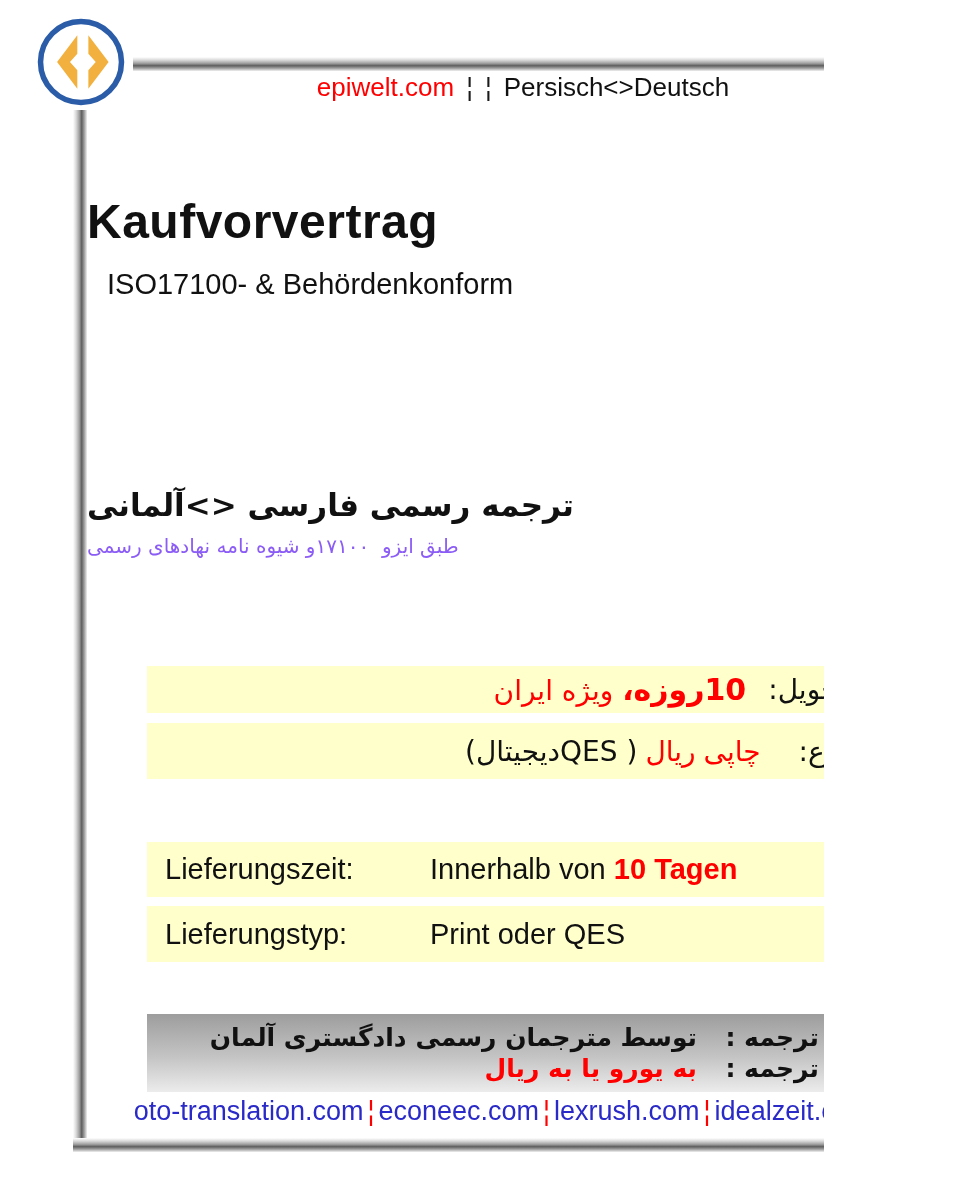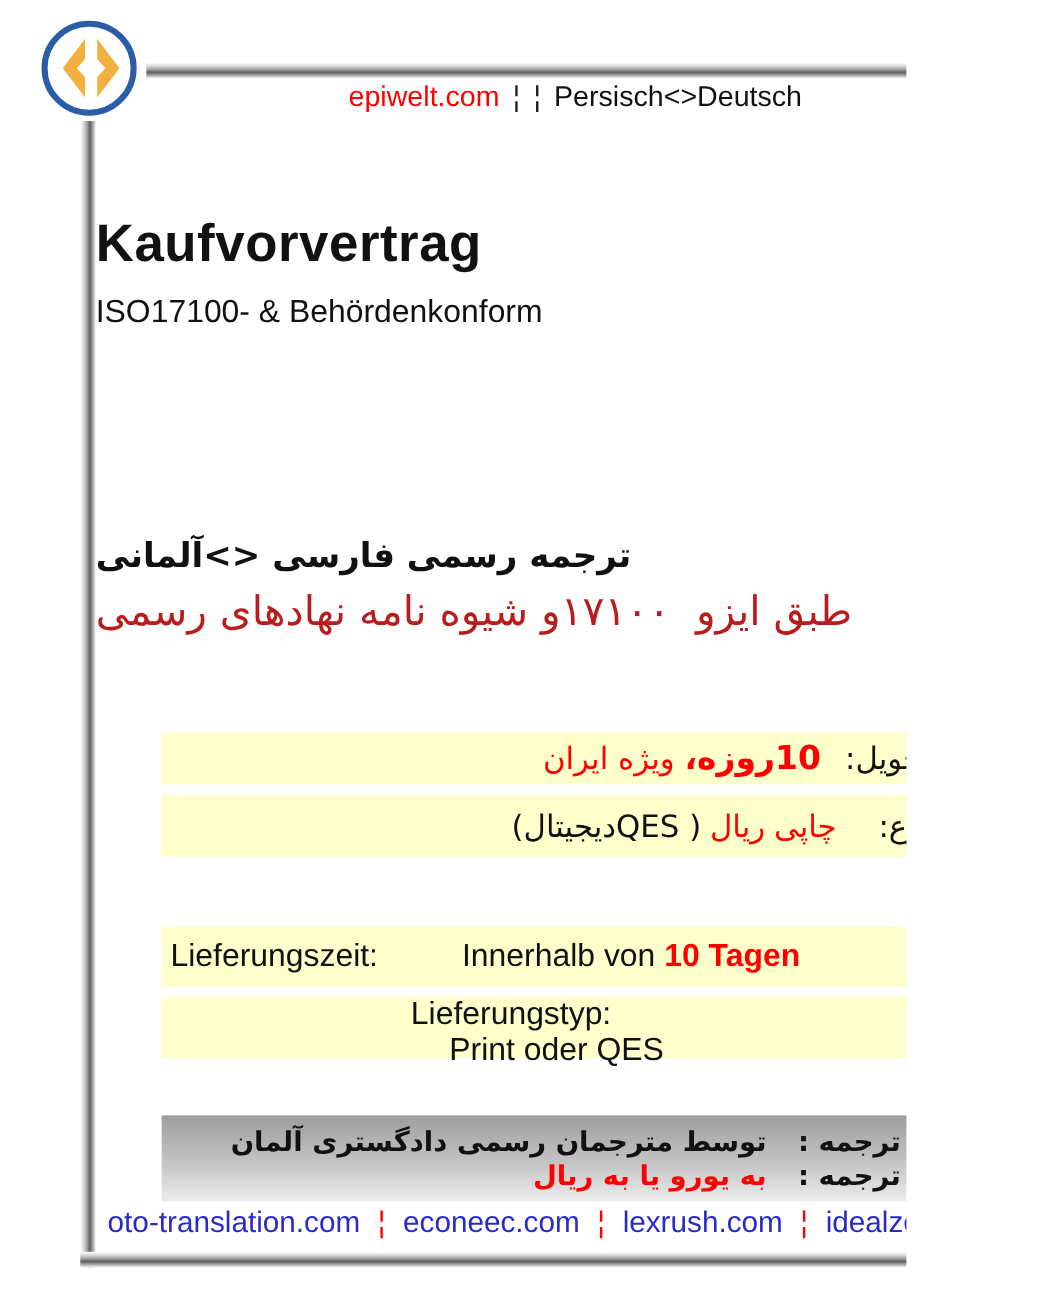--- a/index.html
+++ b/index.html
@@ -20,52 +20,52 @@
   .logo{position:absolute;left:35px;top:16px;width:92px;height:92px;}
   
   .header-line{position:absolute;left:123px;top:72px;width:800px;
     display:flex;justify-content:center;align-items:baseline;gap:12px;
     font-size:26px;white-space:nowrap;}
   .red{color:#ff0000;}
   .header-line .sep{color:#1a1a1a;}
   
   .centered{position:absolute;left:87px;width:832px;text-align:left;}
   .de-title{top:194px;font-size:48px;font-weight:bold;letter-spacing:.5px;}
-  .de-subtitle{top:268px;font-size:29px;}
+  .de-subtitle{top:268px;font-size:29px;margin-left:20px;}
   .fa{font-family:"DejaVu Sans",sans-serif;direction:rtl;}
   .fa-title{top:412px;font-size:54px;font-weight:bold;line-height:64px;}
   .fa-subtitle{top:487px;font-size:31px;font-weight:bold;}
-  .fa-note{top:534px;font-size:37px;color:#b91c1c;}
+  .fa-note{top:534px;font-size:20px;color:#8b5cf6;}
   
   .row{position:absolute;left:147px;width:710px;display:flex;align-items:center;box-sizing:border-box;}
   .row.yellow{background:#ffffcc;}
   .row.rtl{direction:rtl;padding-right:10px;font-family:"DejaVu Sans",sans-serif;font-size:28px;}
   .row-delivery{top:666px;height:47px;}
   .row-type{top:723px;height:56px;}
   .row-delivery .label{margin-left:22px;}
   .row-type .label{margin-left:38px;}
   .row.rtl .seg{margin-left:8px;white-space:nowrap;}
   .bignum{font-weight:bold;font-size:30px;}
-  .row.ltr{direction:ltr;padding-left:8px;font-size:29px;}
+  .row.ltr{direction:ltr;padding-left:18px;font-size:29px;}
   .row-zeit{top:842px;height:55px;}
-  .row-typ{top:906px;height:56px;flex-direction:column;}
+  .row-typ{top:906px;height:56px;}
   .row.ltr .de-label{width:265px;flex:0 0 auto;}
   .bold-red{color:#ff0000;font-weight:bold;}
   
   .notes-box{position:absolute;left:147px;top:1014px;width:710px;height:78px;
     background:linear-gradient(to bottom,#9d9d9d 0%,#c4c4c4 55%,#ececec 100%);
     display:flex;flex-direction:column;justify-content:center;gap:2px;
     direction:rtl;font-family:"DejaVu Sans",sans-serif;font-size:25px;font-weight:bold;
     box-sizing:border-box;padding:4px 12px 4px 12px;}
   .note-line{display:flex;align-items:baseline;}
   .note-line .bullet{width:26px;flex:0 0 auto;text-align:center;}
   .note-line .note-label{width:122px;flex:0 0 auto;}
   
   .footer{position:absolute;left:87px;top:1096px;width:832px;
-    display:flex;justify-content:center;align-items:center;gap:16px;
+    display:flex;justify-content:center;align-items:center;gap:4px;
     font-size:27px;white-space:nowrap;}
   .footer .link{color:#2a2ac8;}
   .footer .sep{color:#ff0000;}
 </style>
 </head>
 <body>
 
 <div class="page">
 
   <div class="bar-h frame-top"></div>

